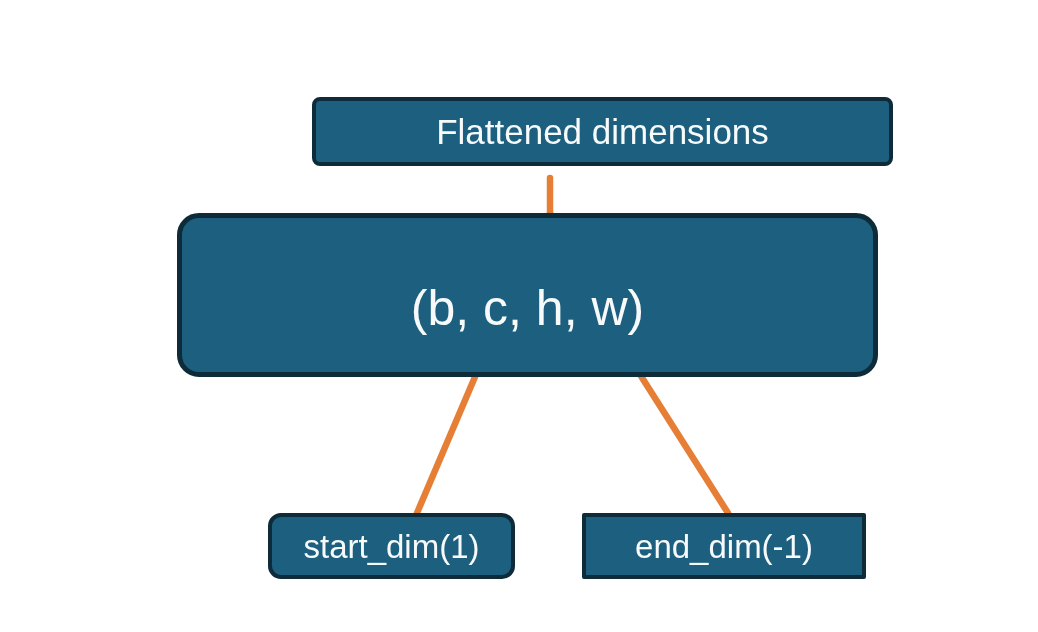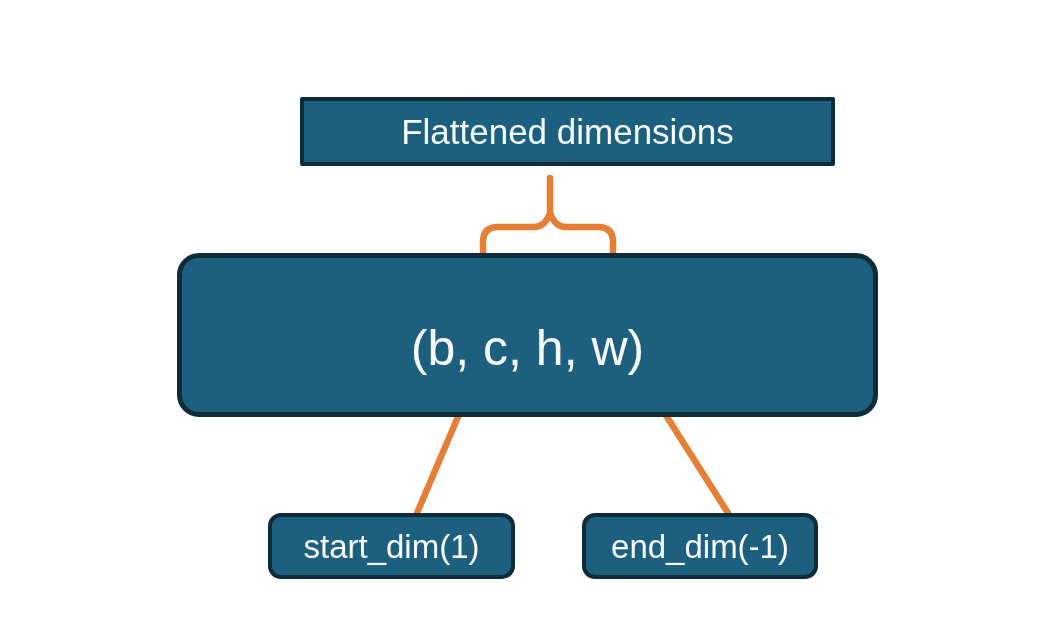--- a/index.html
+++ b/index.html
@@ -21,40 +21,39 @@
   .node{
     position:absolute;
     background:var(--box-fill);
     border:4px solid var(--box-border);
     color:var(--text-color);
     display:flex;align-items:center;justify-content:center;
     text-align:center;
     line-height:1;
   }
   .node-flattened{
-    left:300px;top:97px;width:535px;height:69px;
-    border-radius:2px;
+    left:312px;top:97px;width:581px;height:69px;
+    border-radius:8px;
     font-size:35px;
   }
   .node-tensor{
     left:177px;top:213px;width:701px;height:164px;
     border-radius:22px;
     border-width:5px;
     font-size:50px;
     padding-top:26px;
-    margin-top:40px;
   }
   .node-start{
     left:268px;top:513px;width:247px;height:66px;
     border-radius:13px;
     font-size:33px;
   }
   .node-end{
-    left:582px;top:513px;width:236px;height:66px;
-    border-radius:13px;
+    left:582px;top:513px;width:284px;height:66px;
+    border-radius:2px;
     font-size:33px;
   }
   svg.connectors{
     position:absolute;left:0;top:0;width:1038px;height:632px;
     pointer-events:none;
   }
   .connector{
     stroke:var(--accent-orange);
     stroke-width:6.5;
     fill:none;

